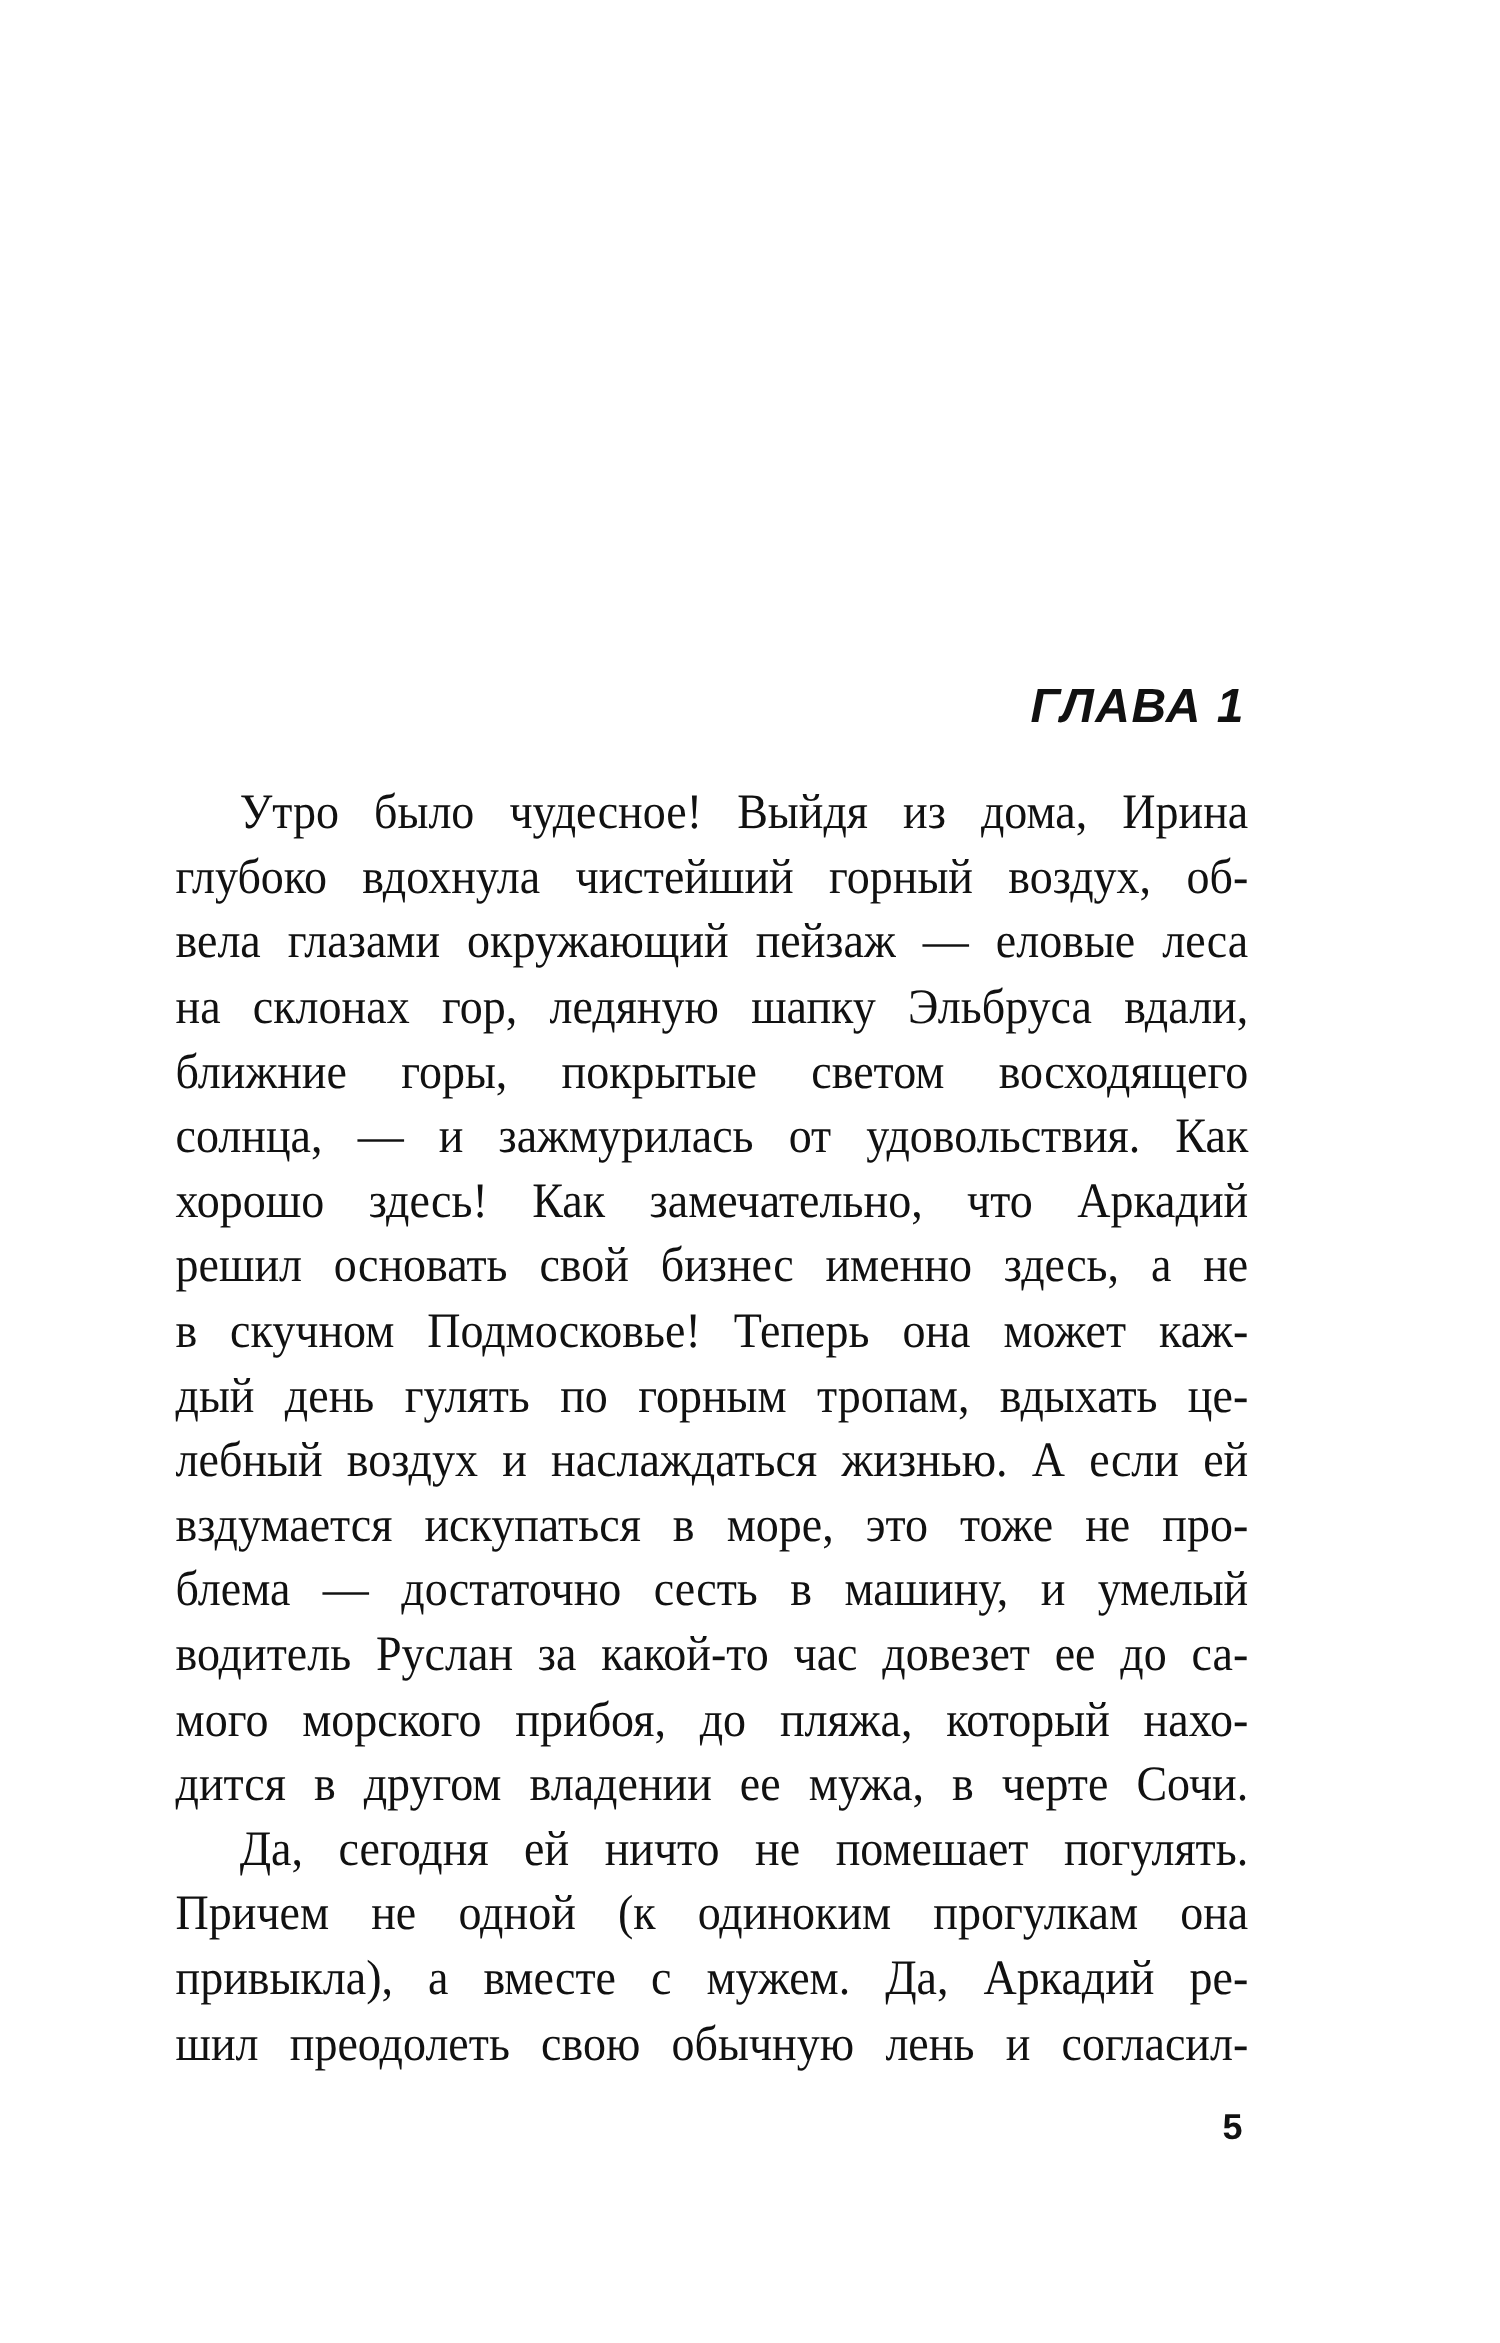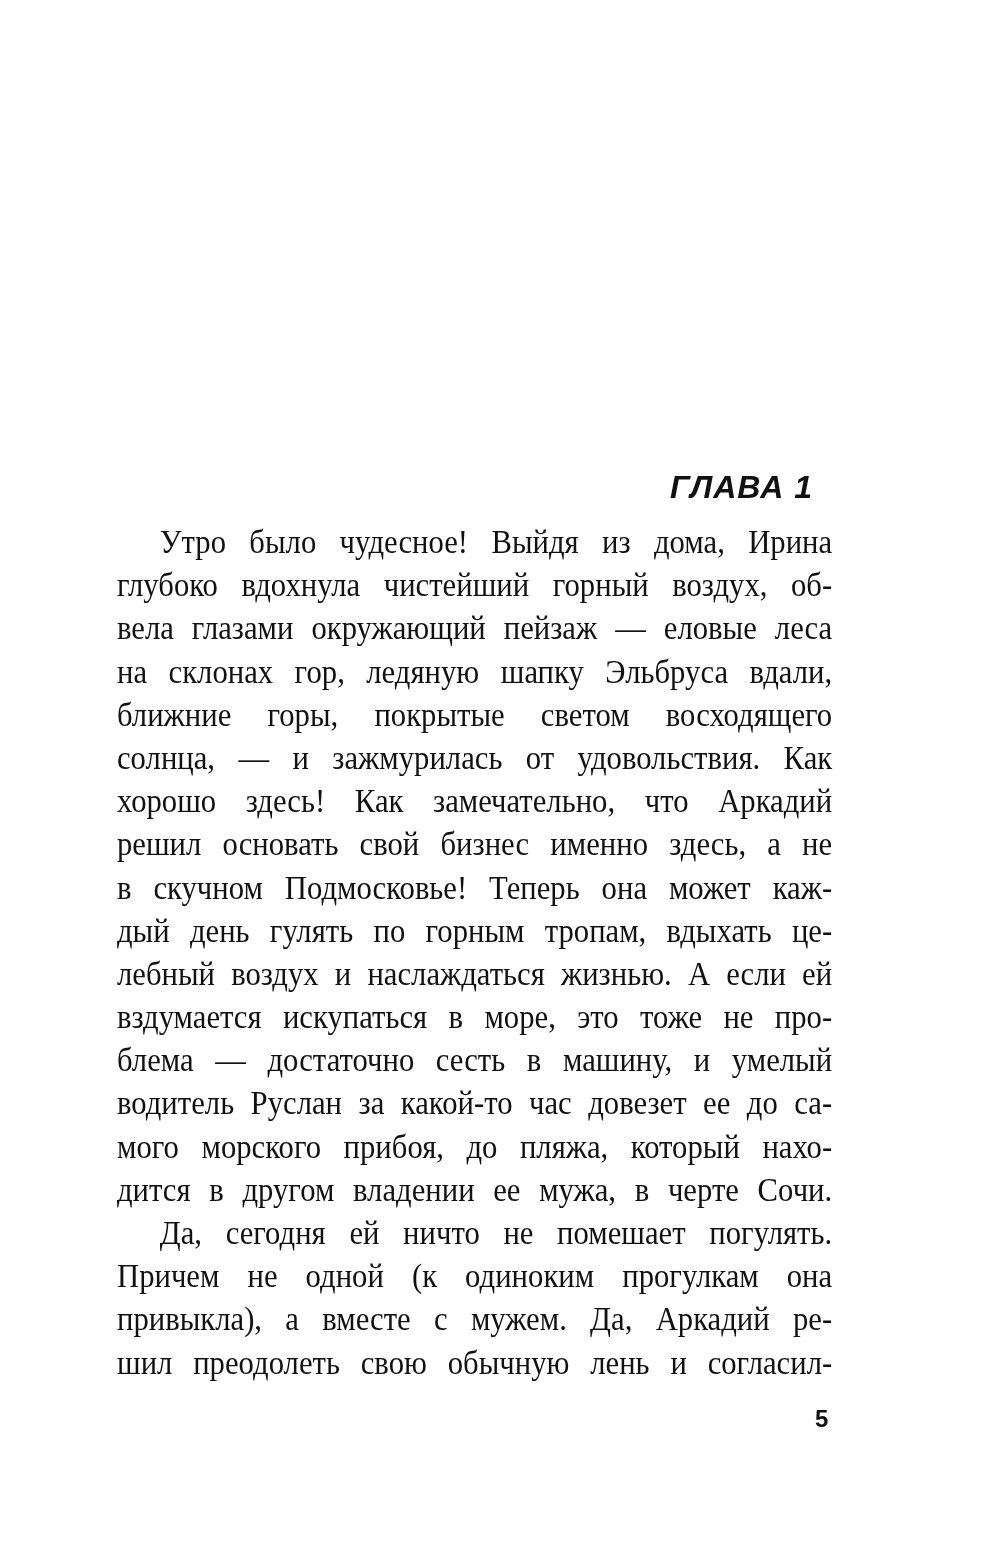--- a/index.html
+++ b/index.html
@@ -23,21 +23,21 @@
     .chapter-title {
       position: absolute;
       right: 170px;
       top: 450px;
       font-family: "Liberation Sans", sans-serif;
       font-weight: bold;
       font-style: italic;
       font-size: 32px;
       letter-spacing: 1px;
       color: #111;
-      margin: 17px;
+      margin: 0;
       line-height: 40px;
     }
     .body-text {
       position: absolute;
       left: 117px;
       top: 521px;
       width: 715px;
       font-family: "Liberation Serif", serif;
       font-size: 33px;
       line-height: 43.2px;

